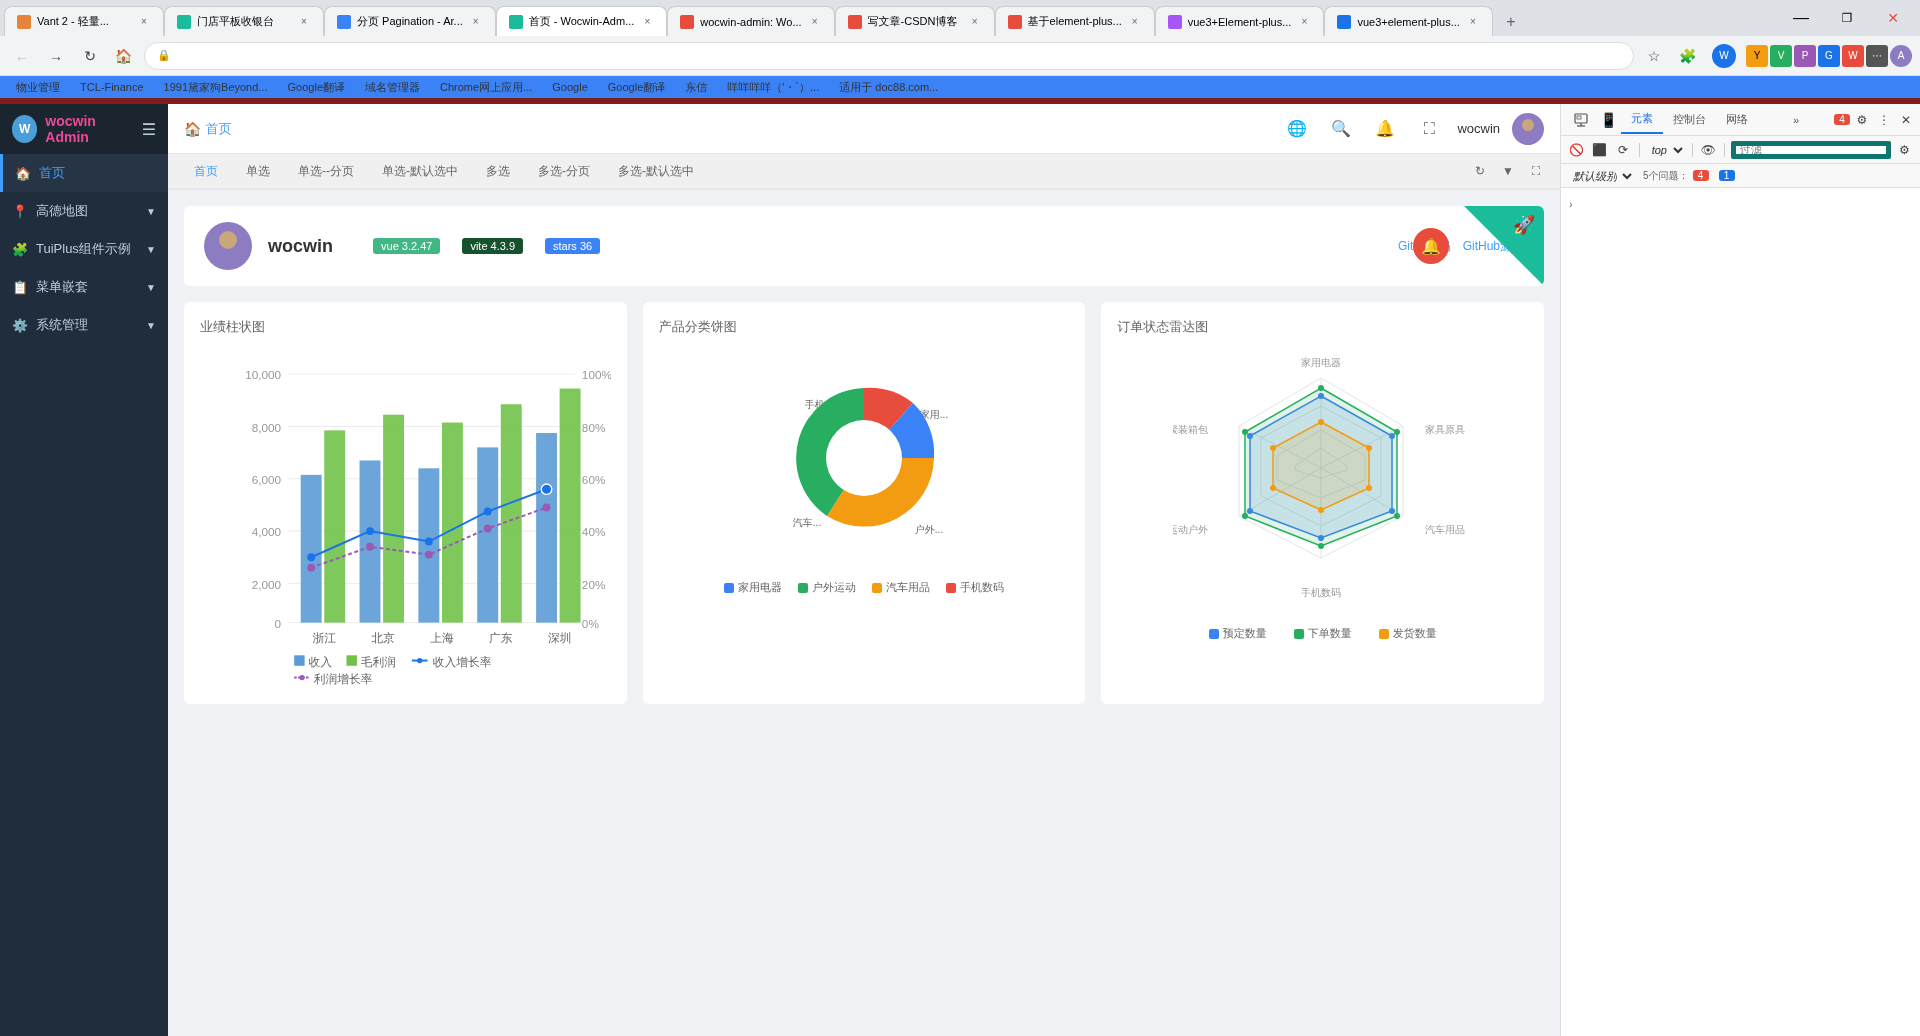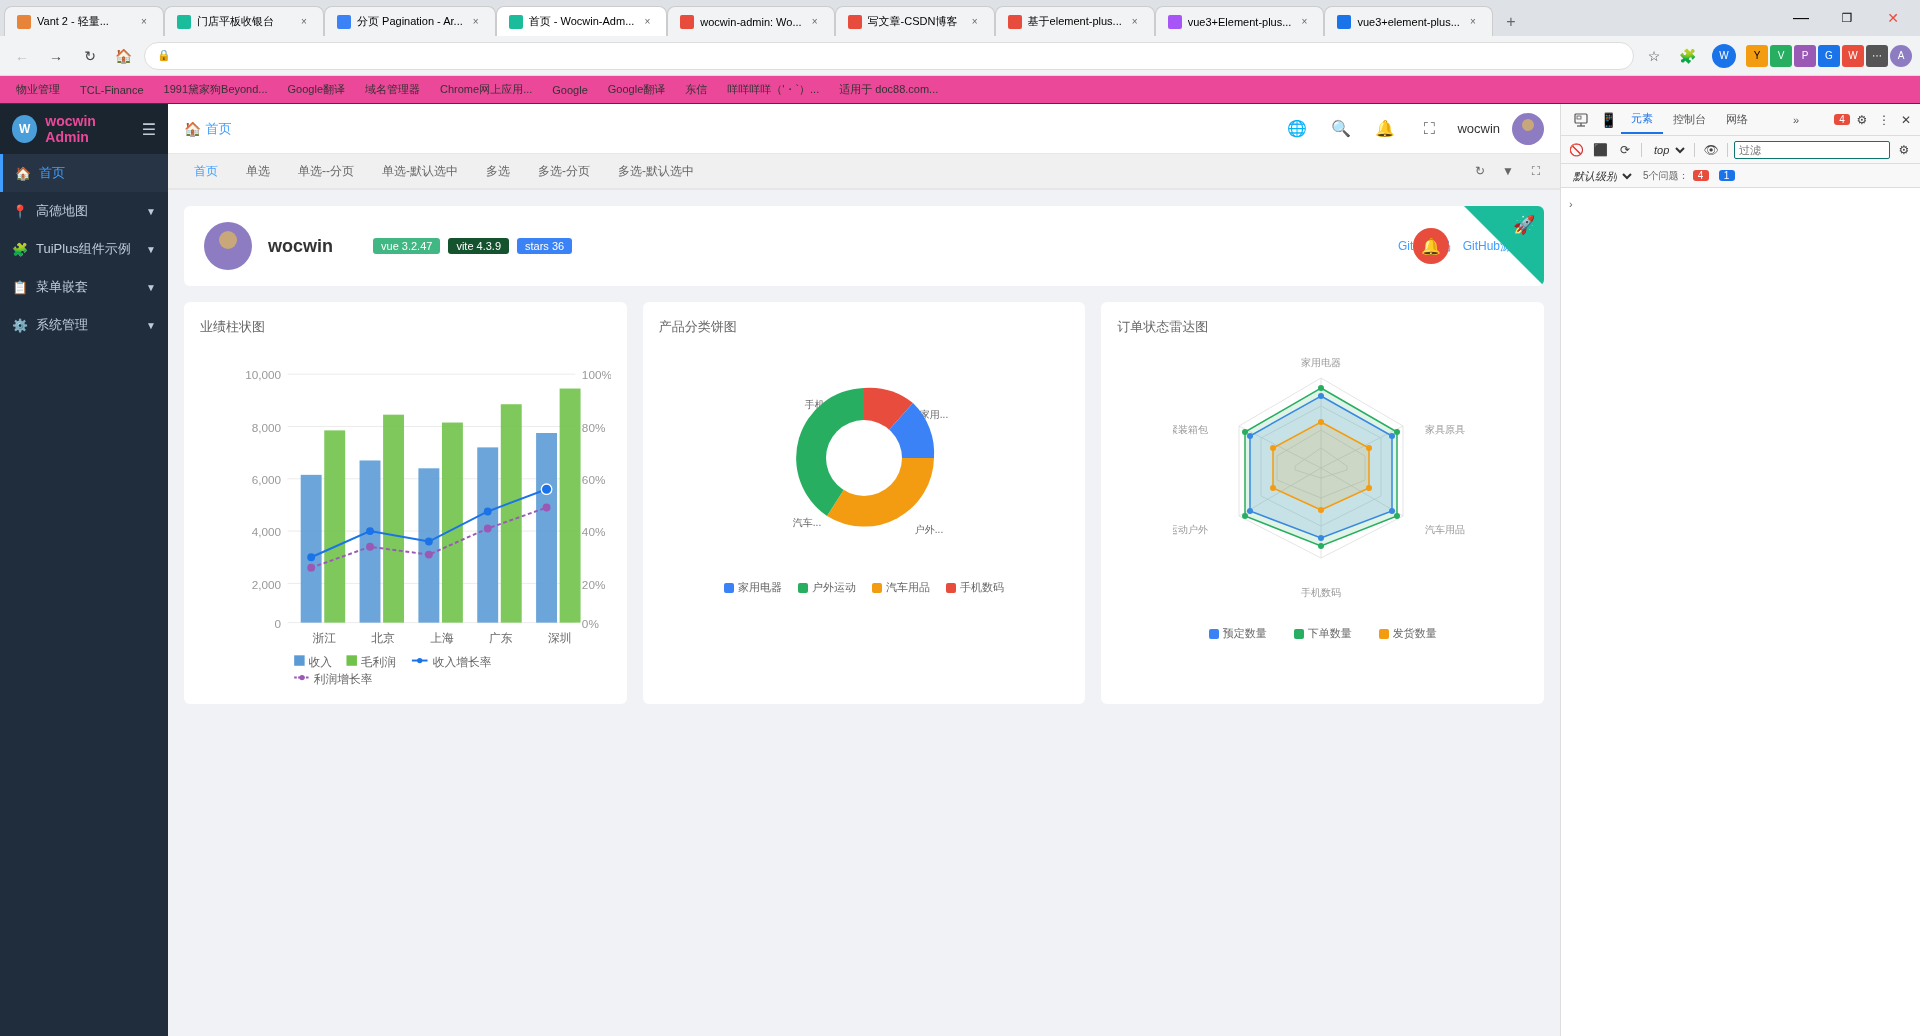--- a/index.html
+++ b/index.html
@@ -14,21 +14,21 @@
     .tab-label { flex: 1; overflow: hidden; text-overflow: ellipsis; white-space: nowrap; font-size: 11px; }
     .tab-close { width: 14px; height: 14px; display: flex; align-items: center; justify-content: center; border-radius: 50%; font-size: 10px; cursor: pointer; color: #666; }
     .tab-new { width: 28px; height: 28px; display: flex; align-items: center; justify-content: center; font-size: 16px; color: #666; cursor: pointer; margin-left: 4px; }
 
     .address-bar { height: 40px; background: #f1f3f4; display: flex; align-items: center; padding: 0 8px; gap: 6px; border-bottom: 1px solid #ddd; }
     .nav-btn { width: 28px; height: 28px; display: flex; align-items: center; justify-content: center; border-radius: 50%; cursor: pointer; color: #444; font-size: 14px; }
     .nav-btn.disabled { color: #bbb; cursor: default; }
     .url-bar { flex: 1; height: 28px; background: #fff; border-radius: 14px; display: flex; align-items: center; padding: 0 12px; gap: 6px; border: 1px solid #ddd; font-size: 12px; color: #333; }
     .url-icon { font-size: 11px; color: #666; }
     .url-text { flex: 1; color: #333; font-size: 12px; }
-    .bookmark-bar { height: 28px; background: #ec4899; display: flex; align-items: center; padding: 0 8px; gap: 4px; border-bottom: 1px solid #7f1d1d; overflow: hidden; }
+    .bookmark-bar { height: 28px; background: #3b82f6; display: flex; align-items: center; padding: 0 8px; gap: 4px; border-bottom: 6px solid #7f1d1d; overflow: hidden; }
     .bookmark-item { padding: 2px 8px; font-size: 11px; color: #333; cursor: pointer; border-radius: 3px; white-space: nowrap; display: flex; align-items: center; gap: 3px; }
 
     
     .app-layout { display: flex; flex: 1; height: calc(1036px - 36px - 40px - 28px); }
 
     
     .sidebar { width: 168px; background: #1f2d3d; color: #bfcbd9; display: flex; flex-direction: column; flex-shrink: 0; }
     .sidebar-header { height: 50px; background: #1a252f; display: flex; align-items: center; padding: 0 12px; gap: 8px; }
     .sidebar-logo { width: 28px; height: 28px; border-radius: 50%; background: #4a9eda; display: flex; align-items: center; justify-content: center; color: white; font-size: 12px; font-weight: bold; }
     .sidebar-title { font-size: 14px; font-weight: bold; color: #ec4899; }
@@ -57,21 +57,21 @@
     .tab-nav-actions { margin-left: auto; display: flex; align-items: center; gap: 4px; }
     .tab-nav-btn { width: 24px; height: 24px; display: flex; align-items: center; justify-content: center; cursor: pointer; color: #666; border-radius: 3px; font-size: 12px; }
 
     
     .page-content { flex: 1; overflow-y: auto; padding: 16px; background: #f0f2f5; }
 
     
     .user-info-card { background: #fff; border-radius: 6px; padding: 16px 20px; margin-bottom: 16px; display: flex; align-items: center; gap: 16px; position: relative; overflow: hidden; }
     .user-avatar-large { width: 48px; height: 48px; border-radius: 50%; background: #8e7cc3; display: flex; align-items: center; justify-content: center; color: white; font-size: 18px; overflow: hidden; }
     .user-name { font-size: 18px; font-weight: bold; color: #333; }
-    .user-badges { display: flex; gap: 8px; margin-left: 24px; }
+    .user-badges { display: flex; gap: 22px; margin-left: 24px; }
     .badge { padding: 2px 8px; border-radius: 3px; font-size: 11px; color: white; }
     .badge-vue { background: #41b883; }
     .badge-vite { background: #14532d; }
     .badge-stars { background: #3b82f6; }
     .user-links { margin-left: auto; display: flex; gap: 12px; align-items: center; }
     .user-link { color: #409eff; font-size: 12px; cursor: pointer; text-decoration: none; }
     .corner-decoration { position: absolute; right: 0; top: 0; width: 80px; height: 80px; }
     .corner-decoration-inner { width: 80px; height: 80px; background: #1abc9c; clip-path: polygon(100% 0, 100% 100%, 0 0); display: flex; align-items: flex-start; justify-content: flex-end; padding: 8px; }
 
     
@@ -95,21 +95,21 @@
     
     .devtools-panel { width: 360px; background: #fff; border-left: 1px solid #ddd; display: flex; flex-direction: column; flex-shrink: 0; font-size: 11px; }
     .devtools-tabs { height: 32px; background: #f8f8f8; display: flex; align-items: center; padding: 0 4px; gap: 0; border-bottom: 1px solid #ddd; overflow: hidden; }
     .devtools-tab { padding: 6px 10px; font-size: 11px; cursor: pointer; color: #555; white-space: nowrap; }
     .devtools-tab.active { color: #1a73e8; border-bottom: 2px solid #1a73e8; }
     .devtools-tab-more { margin-left: auto; padding: 4px 8px; font-size: 11px; cursor: pointer; color: #555; }
     .devtools-toolbar { height: 28px; background: #f8f8f8; display: flex; align-items: center; padding: 0 6px; gap: 4px; border-bottom: 1px solid #ddd; }
     .dt-btn { width: 20px; height: 20px; display: flex; align-items: center; justify-content: center; cursor: pointer; color: #444; font-size: 12px; border-radius: 2px; }
     .dt-separator { width: 1px; height: 14px; background: #ccc; margin: 0 2px; }
     .dt-select { font-size: 11px; border: none; background: transparent; color: #333; cursor: pointer; padding: 0 2px; font-style: italic; }
-    .dt-filter-input { height: 18px; border: 1px solid #0f766e; border-radius: 2px; padding: 0 4px; font-size: 11px; flex: 1; }
+    .dt-filter-input { height: 18px; border: 5px solid #0f766e; border-radius: 2px; padding: 0 4px; font-size: 11px; flex: 1; }
     .dt-badge { background: #e74c3c; color: white; border-radius: 3px; padding: 0 4px; font-size: 10px; min-width: 16px; text-align: center; }
     .dt-badge-blue { background: #1a73e8; }
     .devtools-secondary-toolbar { height: 24px; background: #f8f8f8; display: flex; align-items: center; padding: 0 6px; gap: 4px; border-bottom: 1px solid #ddd; font-size: 11px; }
     .devtools-content { flex: 1; padding: 8px; overflow-y: auto; color: #333; font-size: 11px; }
     .devtools-arrow { color: #666; font-size: 11px; padding: 2px 0; cursor: pointer; }
 
     
     ::-webkit-scrollbar { width: 4px; height: 4px; }
     ::-webkit-scrollbar-track { background: transparent; }
     ::-webkit-scrollbar-thumb { background: #ccc; border-radius: 2px; }

